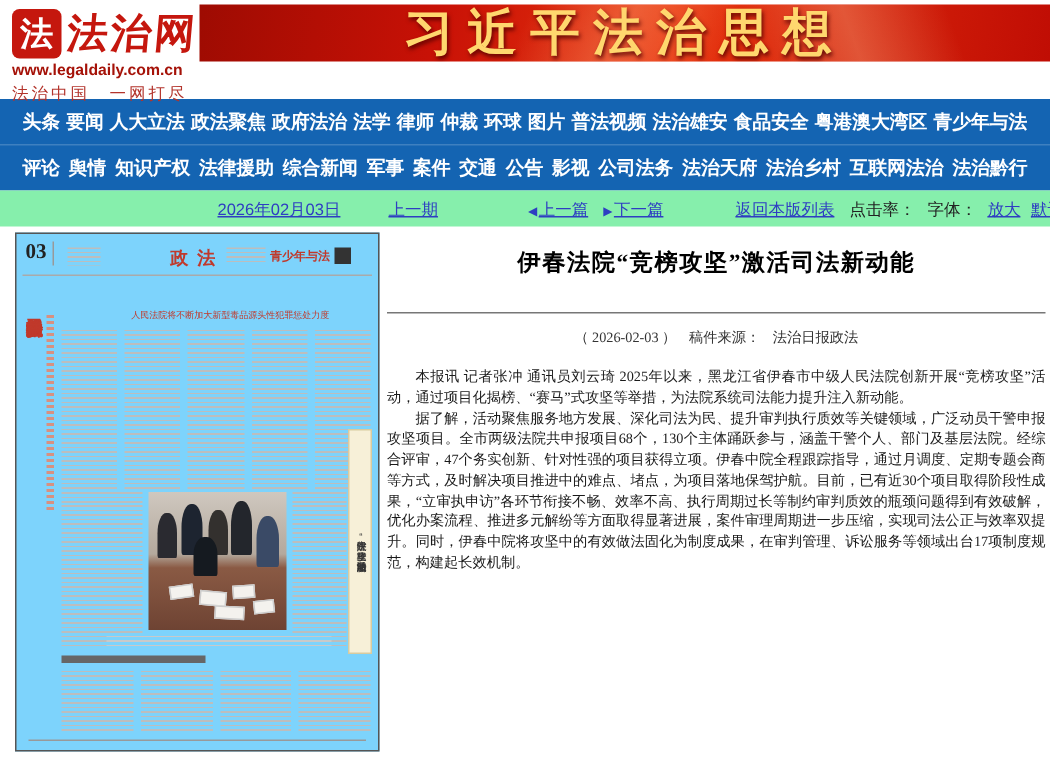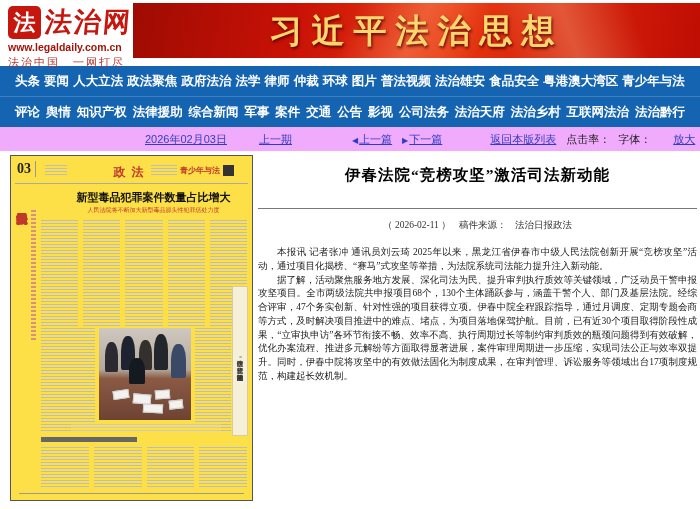--- a/index.html
+++ b/index.html
@@ -12,56 +12,56 @@
   .logo-row { display:flex; align-items:center; gap:4px; }
   .seal { width:33px; height:33px; background:#c5170e; border-radius:5px; color:#fff;
           font-family:"Liberation Serif", serif; font-size:22px; line-height:33px;
           text-align:center; font-weight:bold; }
   .site-name { color:#c5170e; font-size:27px; font-weight:bold;
                font-family:"Liberation Serif", serif; transform:skewX(-5deg); letter-spacing:2px; }
   .logo-url { color:#a51208; font-weight:bold; font-size:10.5px; margin-top:1px; }
   .logo-tagline { color:#b3342c; font-size:11px; letter-spacing:2px; margin-top:2px;
                   font-family:"Liberation Serif", serif; }
 
-  .banner { position:absolute; left:133px; right:0; top:3px; height:55px; overflow:hidden;
+  .banner { position:absolute; left:133px; right:0; top:3px; height:38px; overflow:hidden;
             background:linear-gradient(100deg,#9e0b02 0%,#c81106 28%,#e8350f 55%,#c00d04 100%); }
   .banner::before { content:""; position:absolute; inset:0;
             background:linear-gradient(115deg,transparent 38%,rgba(255,170,120,.38) 50%,transparent 62%),
                        linear-gradient(70deg,transparent 64%,rgba(255,205,160,.30) 76%,transparent 88%); }
   .banner-text { position:absolute; left:50%; top:50%; transform:translate(-50%,-50%);
             color:#ffd76e; font-size:33px; font-weight:bold; white-space:nowrap;
             font-family:"DejaVu Serif", serif; letter-spacing:9px;
             text-shadow:1px 2px 3px rgba(80,0,0,.85); }
 
   
   .nav { background:#1464b2; }
   .nav-row { display:flex; justify-content:space-between; align-items:center; height:28px; padding:15px 15px; }
   .nav-row + .nav-row { border-top:1px solid rgba(255,255,255,.18); }
   .nav-link { color:#fff; font-size:12.5px; font-weight:bold; white-space:nowrap; cursor:pointer; }
 
   
-  .toolbar { display:flex; align-items:center; height:24px; background:#f0abfc;
+  .toolbar { display:flex; align-items:center; height:24px; background:#86efac;
              font-size:11px; color:#222; white-space:nowrap; }
   .tb-link { color:#2e3ec2; text-decoration:underline; cursor:pointer; }
   .tb-arrow { color:#2e3ec2; font-size:8px; margin-right:1px; text-decoration:none; display:inline-block; }
   .tb-date { margin-left:145px; }
   .tb-previssue { margin-left:32px; }
   .tb-prev { margin-left:60px; }
   .tb-next { margin-left:10px; }
   .tb-back { margin-left:48px; }
   .tb-hits { margin-left:10px; }
   .tb-fontlabel { margin-left:8px; }
-  .tb-zoom { margin-left:22px; }
+  .tb-zoom { margin-left:7px; }
 
   
   .main { position:relative; height:362px; }
 
   
   .paper { position:absolute; left:10px; top:4px; width:243px; height:346px;
-           border:1px solid #555; background:#fde047; cursor:pointer; }
+           border:1px solid #555; background:#7dd3fc; cursor:pointer; }
   .tx { background:repeating-linear-gradient(to bottom,#bdbdbd 0 1px,transparent 1px 3px); }
   .np-header { position:absolute; left:4px; top:3px; right:4px; height:25px;
                border-bottom:1px solid #aaa; }
   .np-pageno { position:absolute; left:2px; top:2px; font-family:"Liberation Serif", serif;
                font-size:14px; font-weight:bold; color:#222; border-right:1px solid #999; padding-right:4px; }
   .np-pageno-tx { position:absolute; left:30px; top:6px; width:22px; height:12px; }
   .np-section { position:absolute; left:0; right:0; top:5px; text-align:center; color:#c0392b;
                 font-weight:bold; font-size:12px; letter-spacing:6px; font-family:"Liberation Serif", serif; }
   .np-mast { position:absolute; right:14px; top:6px; display:flex; align-items:center; gap:3px; }
   .np-mast-tx { width:26px; height:11px; }
@@ -186,21 +186,20 @@
       <div class="np-pageno">03</div>
       <div class="np-pageno-tx tx"></div>
       <div class="np-section">政法</div>
       <div class="np-mast">
         <div class="np-mast-tx tx"></div>
         <div class="np-mast-name">青少年与法</div>
         <div class="np-mast-box"></div>
       </div>
     </div>
 
-    <div class="np-headline">新型毒品犯罪案件数量占比增大</div>
     <div class="np-subhead">人民法院将不断加大新型毒品源头性犯罪惩处力度</div>
 
     <div class="np-vert-left vert">纠治执法司法问题维护企业合法权益</div>
     <div class="np-vert-left-sub"></div>
 
     <div class="np-cols-a">
       <div class="tx"></div>
         <div class="tx"></div>
         <div class="tx"></div>
         <div class="tx"></div>
@@ -234,21 +233,21 @@
         <div class="tx"></div>
         <div class="tx"></div>
     </div>
     <div class="np-footer"></div>
   </div>
 
   <div class="article">
     <div class="article-title">伊春法院“竞榜攻坚”激活司法新动能</div>
     <div class="article-divider"></div>
     <div class="article-meta">
-      <span>（ 2026-02-11 ）</span>
+      <span>（ 2026-02-03 ）</span>
       <span>稿件来源：</span>
       <span>法治日报政法</span>
     </div>
     <div class="article-body">
       <p>本报讯 记者张冲 通讯员刘云琦 2025年以来，黑龙江省伊春市中级人民法院创新开展“竞榜攻坚”活动，通过项目化揭榜、“赛马”式攻坚等举措，为法院系统司法能力提升注入新动能。</p>
       <p>据了解，活动聚焦服务地方发展、深化司法为民、提升审判执行质效等关键领域，广泛动员干警申报攻坚项目。全市两级法院共申报项目68个，130个主体踊跃参与，涵盖干警个人、部门及基层法院。经综合评审，47个务实创新、针对性强的项目获得立项。伊春中院全程跟踪指导，通过月调度、定期专题会商等方式，及时解决项目推进中的难点、堵点，为项目落地保驾护航。目前，已有近30个项目取得阶段性成果，“立审执申访”各环节衔接不畅、效率不高、执行周期过长等制约审判质效的瓶颈问题得到有效破解，优化办案流程、推进多元解纷等方面取得显著进展，案件审理周期进一步压缩，实现司法公正与效率双提升。同时，伊春中院将攻坚中的有效做法固化为制度成果，在审判管理、诉讼服务等领域出台17项制度规范，构建起长效机制。</p>
     </div>
   </div>
 </div>
 

